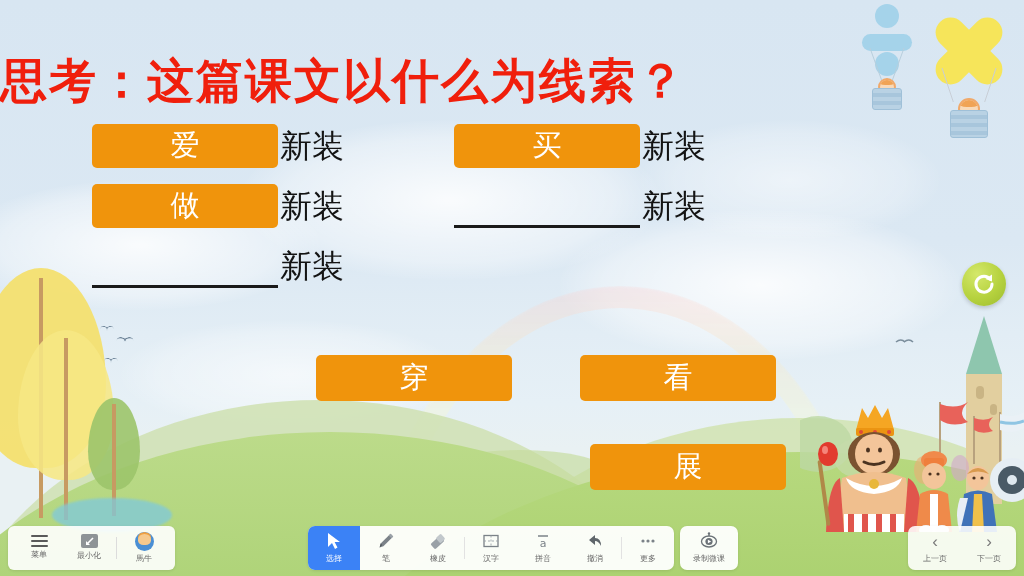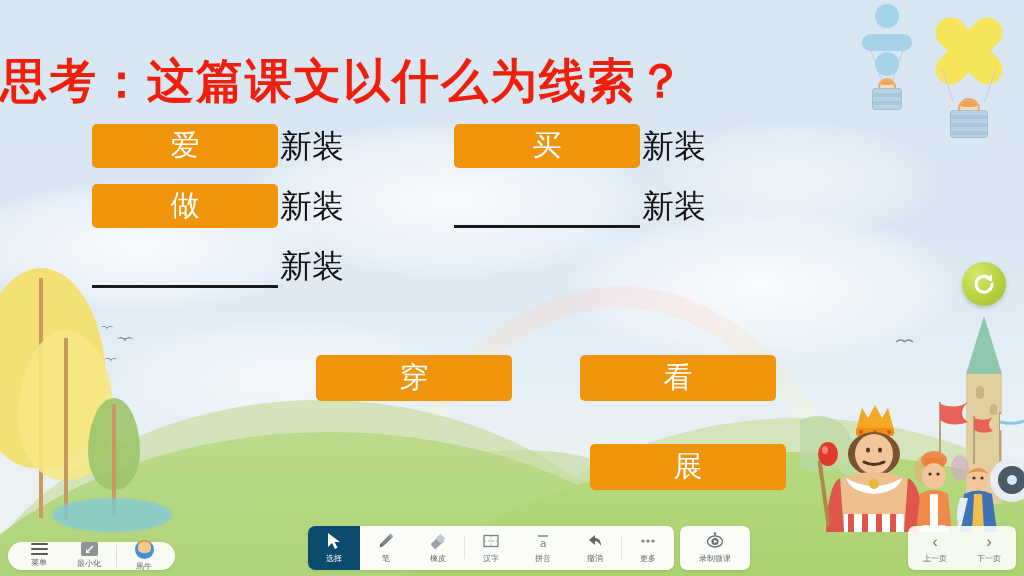--- a/index.html
+++ b/index.html
@@ -238,25 +238,25 @@
     position: absolute;
     z-index: 11;
     width: 196px;
     height: 46px;
   }
 
   
   .taskbar-left {
     position: absolute;
     left: 8px; bottom: 6px;
-    height: 28px;
+    height: 44px;
     display: flex;
     align-items: center;
     background: rgba(255,255,255,.90);
-    border-radius: 16px;
+    border-radius: 6px;
     padding: 0 6px;
     box-shadow: 0 1px 3px rgba(0,0,0,.10);
     z-index: 20;
   }
 
   .tb-item {
     display: flex;
     flex-direction: column;
     align-items: center;
     justify-content: center;
@@ -327,21 +327,21 @@
 
   .tool {
     display: flex;
     flex-direction: column;
     align-items: center;
     justify-content: center;
     width: 52px;
     cursor: pointer;
   }
   .tool.active {
-    background: #0c4a6e;
+    background: #3b82f6;
   }
   .tool .tool-label {
     font-size: 8px;
     color: #6b6b6b;
     margin-top: 3px;
     font-family: "DejaVu Sans", "Liberation Sans", sans-serif;
     white-space: nowrap;
   }
   .tool.active .tool-label { color: #ffffff; }
 
@@ -668,21 +668,21 @@
         <svg width="18" height="18" viewBox="0 0 18 18">
           <circle cx="4" cy="9" r="1.6" fill="#7b8288"></circle>
           <circle cx="9" cy="9" r="1.6" fill="#7b8288"></circle>
           <circle cx="14" cy="9" r="1.6" fill="#7b8288"></circle>
         </svg>
         <div class="tool-label">更多</div>
       </div>
     </div>
 
     <div class="record-group">
-      <div class="tool" style="width:70px;">
+      <div class="tool" style="width:58px;">
         <svg width="18" height="18" viewBox="0 0 18 18">
           <ellipse cx="9" cy="9.5" rx="7.5" ry="5.5" fill="none" stroke="#6b7277" stroke-width="1.3"></ellipse>
           <circle cx="9" cy="9.5" r="3.6" fill="#6b7277"></circle>
           <polygon points="7.9,7.8 11.2,9.5 7.9,11.2" fill="#ffffff"></polygon>
           <path d="M9 4 L9 1.6" stroke="#6b7277" stroke-width="1.3"></path>
           <circle cx="9" cy="1.4" r="1.2" fill="#6b7277"></circle>
         </svg>
         <div class="tool-label">录制微课</div>
       </div>
     </div>

